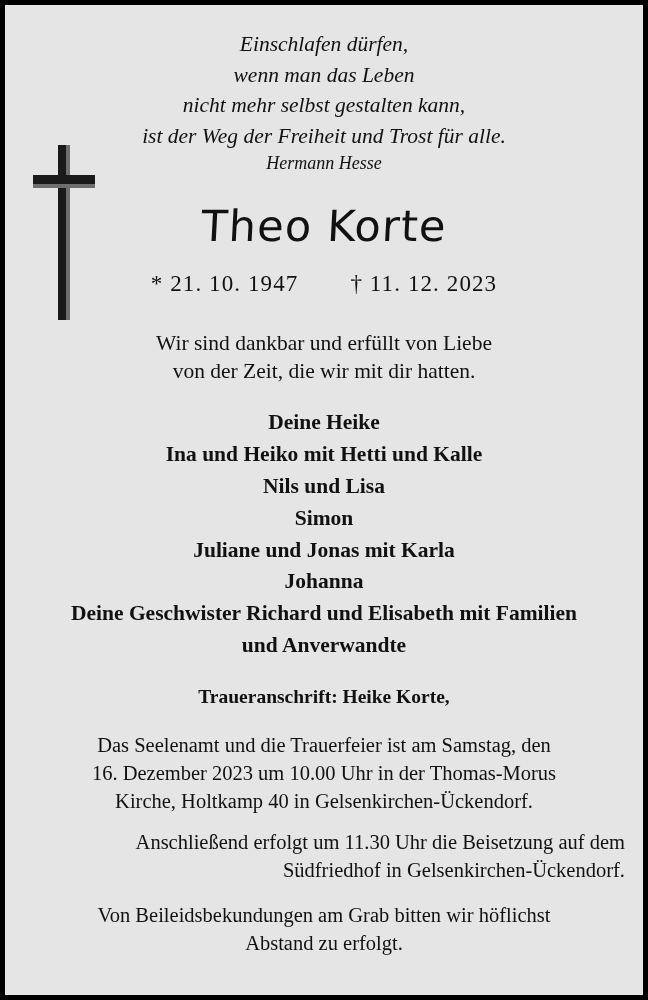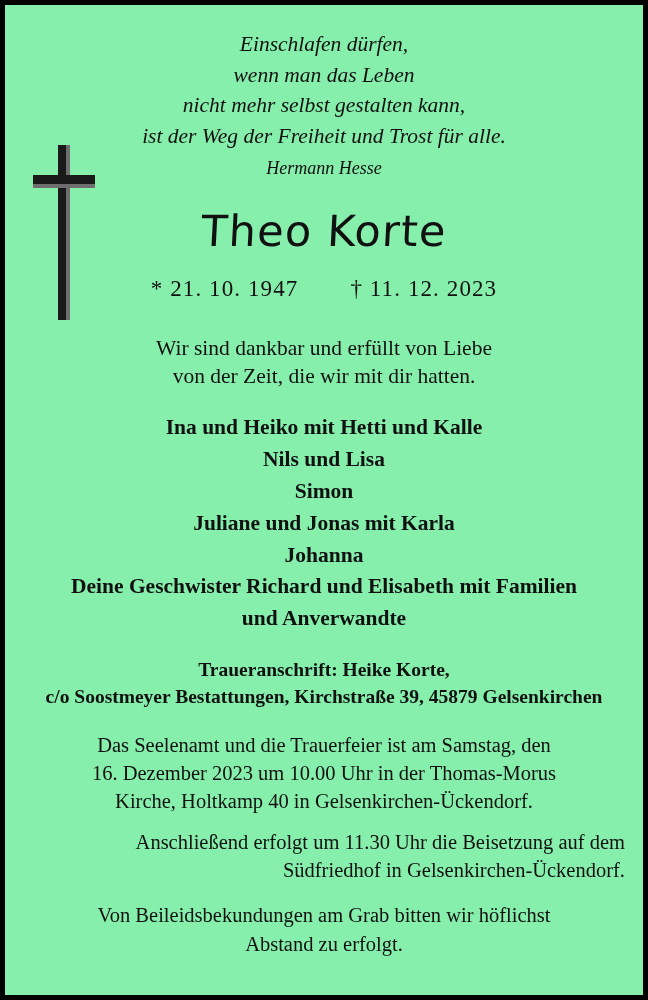--- a/index.html
+++ b/index.html
@@ -13,39 +13,38 @@
     font-family: "Liberation Serif", serif;
     color: #111111;
     overflow: hidden;
   }
   .obituary {
     position: relative;
     width: 648px;
     height: 1000px;
     box-sizing: border-box;
     border: 5px solid #000000;
-    background: #86efac;
+    background: #e5e5e5;
     padding: 14px 18px 0 18px;
   }
   .poem {
     text-align: center;
     font-style: italic;
     font-size: 21.5px;
     line-height: 1.42;
     margin: 10px 0 0 0;
   }
   .poem-line {
     display: block;
     white-space: nowrap;
   }
   .poem-author {
     display: block;
     text-align: center;
     font-size: 18px;
-    margin-top: 5px;
   }
   .cross-wrap {
     position: absolute;
     left: 22px;
     top: 140px;
     width: 80px;
     height: 175px;
   }
   .name {
     text-align: center;
@@ -158,32 +157,32 @@
     <span class="date-item">* 21. 10. 1947</span>
     <span class="date-item">† 11. 12. 2023</span>
   </div>
 
   <div class="thanks">
     <span class="t-line">Wir sind dankbar und erfüllt von Liebe</span>
     <span class="t-line">von der Zeit, die wir mit dir hatten.</span>
   </div>
 
   <div class="family">
+    <span class="f-line">Deine Heike</span>
     <span class="f-line">Ina und Heiko mit Hetti und Kalle</span>
     <span class="f-line">Nils und Lisa</span>
     <span class="f-line">Simon</span>
     <span class="f-line">Juliane und Jonas mit Karla</span>
     <span class="f-line">Johanna</span>
     <span class="f-line">Deine Geschwister Richard und Elisabeth mit Familien</span>
     <span class="f-line">und Anverwandte</span>
   </div>
 
   <div class="address">
     <span class="a-line">Traueranschrift: Heike Korte,</span>
-    <span class="a-line">c/o Soostmeyer Bestattungen, Kirchstraße 39, 45879 Gelsenkirchen</span>
   </div>
 
   <div class="service">
     <span class="s-line">Das Seelenamt und die Trauerfeier ist am Samstag, den</span>
     <span class="s-line">16. Dezember 2023 um 10.00 Uhr in der Thomas-Morus</span>
     <span class="s-line">Kirche, Holtkamp 40 in Gelsenkirchen-Ückendorf.</span>
   </div>
 
   <div class="burial">
     <span class="b-line">Anschließend erfolgt um 11.30 Uhr die Beisetzung auf dem</span>

